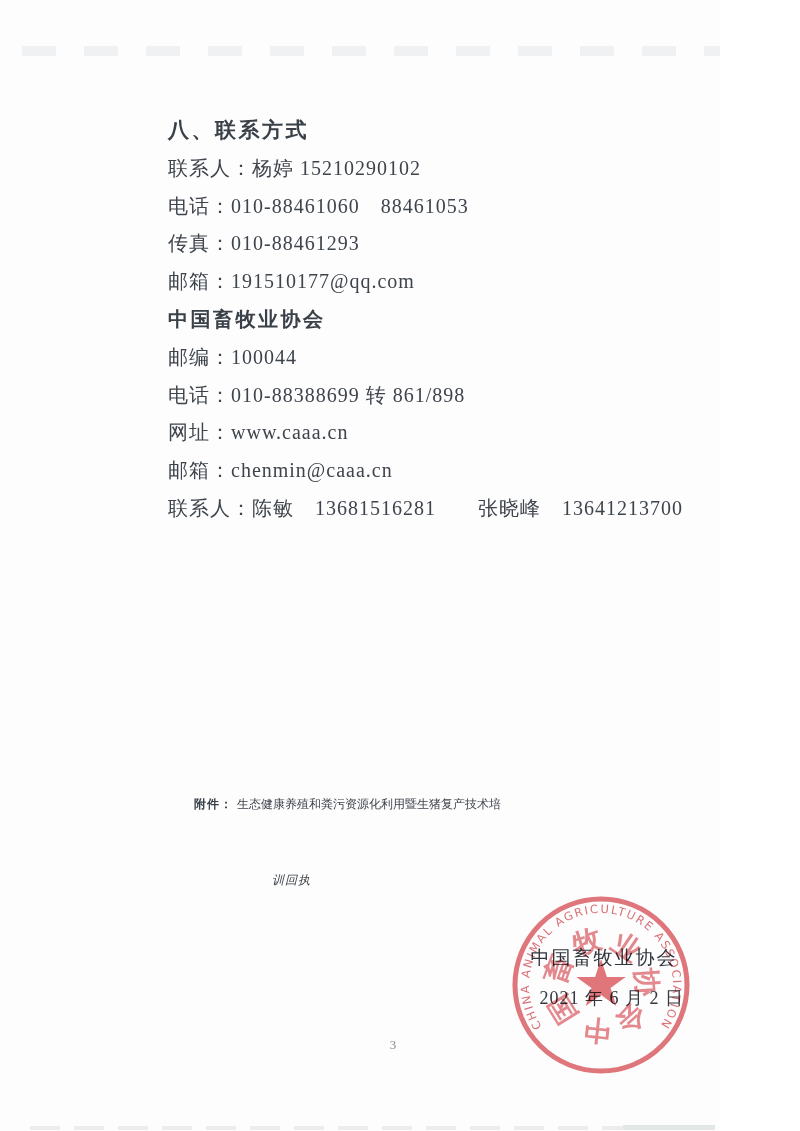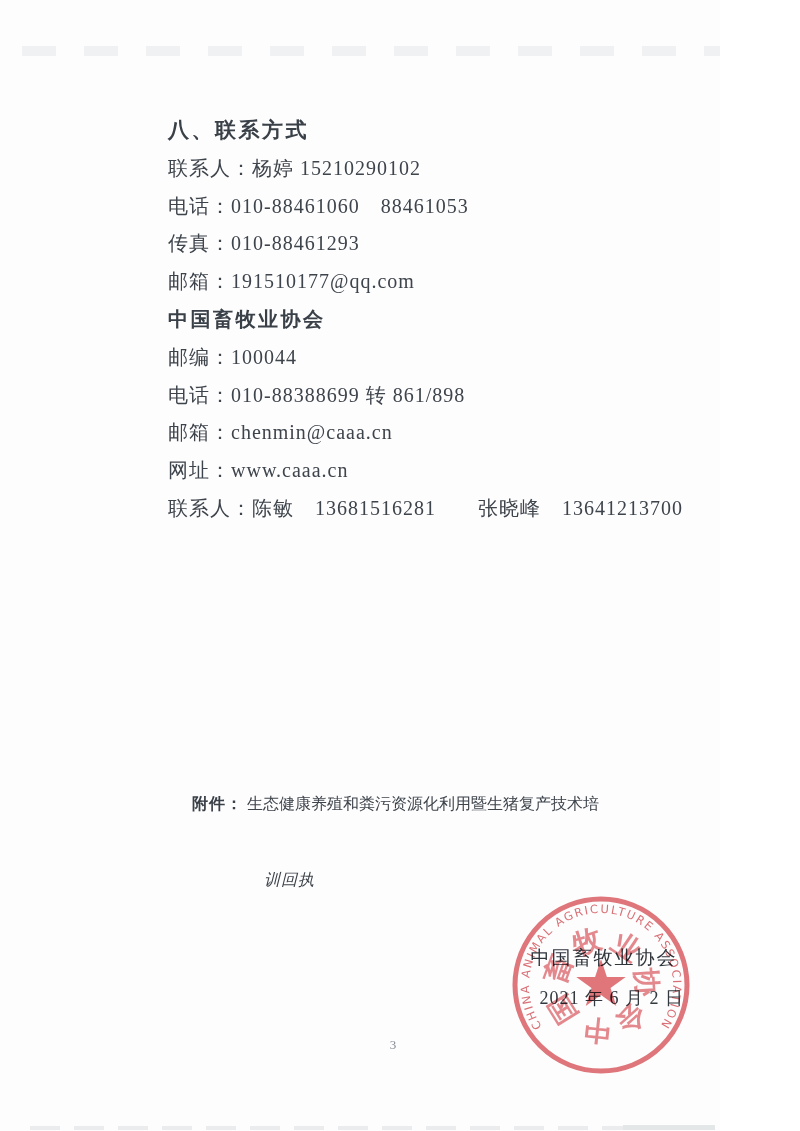--- a/index.html
+++ b/index.html
@@ -28,21 +28,21 @@
   .contact{position:absolute;left:168px;top:112px;}
   .line{
     font-size:20px;line-height:37.8px;letter-spacing:1px;white-space:pre;
   }
   .h-cn{
     font-family:"DejaVu Sans","Liberation Sans",sans-serif;
     font-weight:700;letter-spacing:2.5px;color:#394047;
   }
   .heading{font-size:21px;}
   
-  .attachment{position:absolute;left:168px;top:747px;font-size:16px;line-height:38px;}
+  .attachment{position:absolute;left:176px;top:747px;font-size:12px;line-height:38px;}
   .attachment .row1{white-space:pre;}
   .attachment .label{
     font-family:"DejaVu Sans","Liberation Sans",sans-serif;
     font-weight:700;letter-spacing:1px;color:#394047;margin-right:4px;
   }
   .attachment .row2{margin-left:96px;letter-spacing:1px;font-style:italic;}
   
   .sig-org{
     position:absolute;left:528px;top:945px;width:152px;text-align:center;
     font-size:19px;letter-spacing:2px;color:#2f353b;z-index:3;mix-blend-mode:multiply;
@@ -71,22 +71,22 @@
 
   <section class="contact">
     <div class="line h-cn heading">八、联系方式</div>
     <div class="line">联系人：杨婷 15210290102</div>
     <div class="line">电话：010-88461060　88461053</div>
     <div class="line">传真：010-88461293</div>
     <div class="line">邮箱：191510177@qq.com</div>
     <div class="line h-cn">中国畜牧业协会</div>
     <div class="line">邮编：100044</div>
     <div class="line">电话：010-88388699 转 861/898</div>
+    <div class="line">网址：www.caaa.cn</div>
     <div class="line">邮箱：chenmin@caaa.cn</div>
-    <div class="line">网址：www.caaa.cn</div>
     <div class="line">联系人：陈敏　13681516281　　张晓峰　13641213700</div>
   </section>
 
   <section class="attachment">
     <div class="row1">
       <span class="label">附件：</span><span>生态健康养殖和粪污资源化利用暨生猪复产技术培</span>
     </div>
     <div class="row2">训回执</div>
   </section>
 

